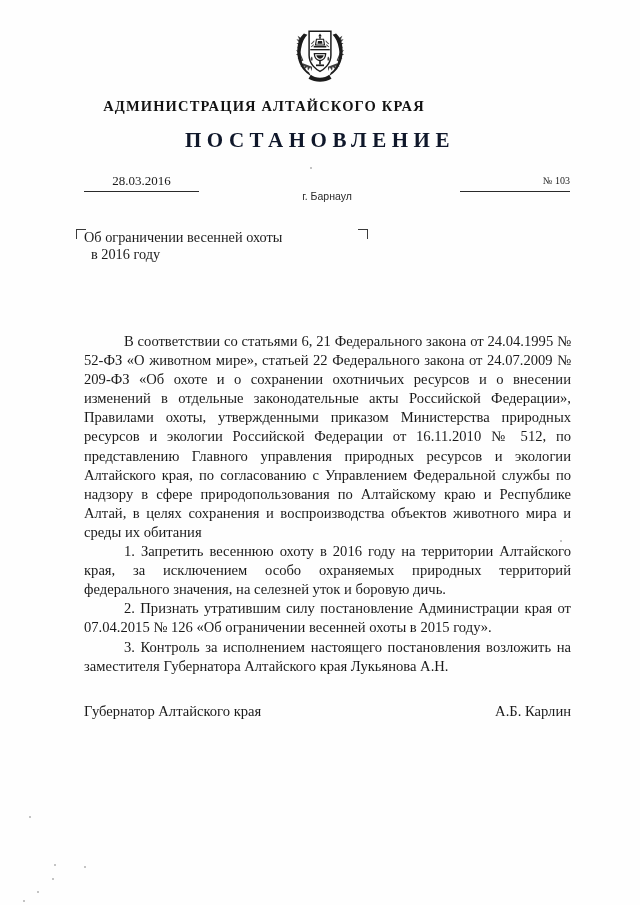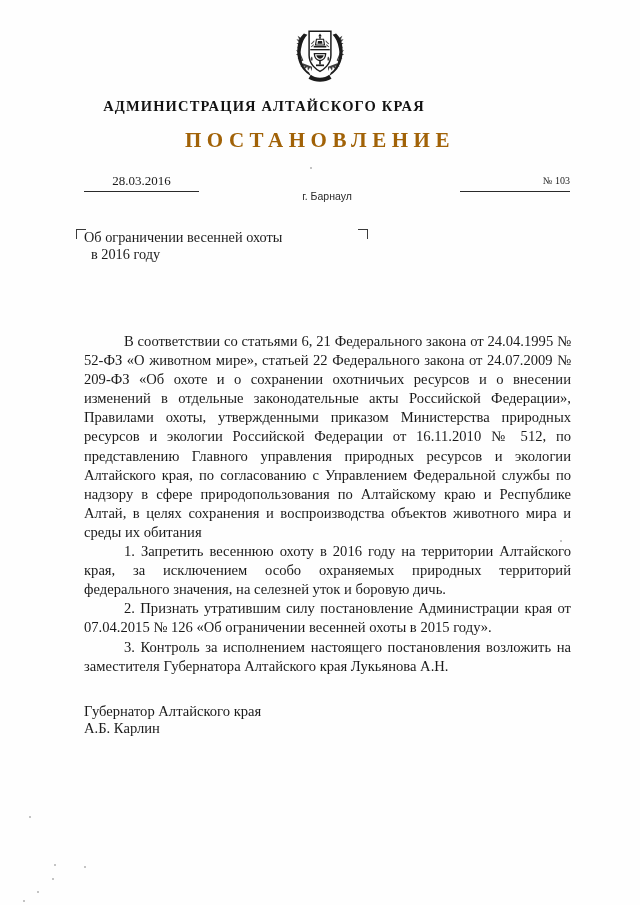--- a/index.html
+++ b/index.html
@@ -54,21 +54,21 @@
   .doc-kind {
     position: absolute;
     top: 128px;
     left: 0;
     width: 640px;
     text-align: center;
     font-size: 21px;
     font-weight: 700;
     letter-spacing: 5.5px;
     font-family: "Liberation Serif", "DejaVu Serif", serif;
-    color: #a16207;
+    color: #0f172a;
   }
 
   
   .meta-row {
     position: absolute;
     top: 172px;
     left: 0;
     width: 640px;
     height: 24px;
   }
@@ -162,21 +162,20 @@
   
   .signature {
     position: absolute;
     top: 703px;
     left: 84px;
     width: 487px;
     font-size: 14.6px;
     display: flex;
     justify-content: space-between;
     align-items: baseline;
-    flex-direction: column;
   }
   .sig-title { white-space: nowrap; }
   .sig-name { white-space: nowrap; }
 
   
   .speck {
     position: absolute;
     background: #b9b9b9;
     width: 1.5px;
     height: 1.5px;

